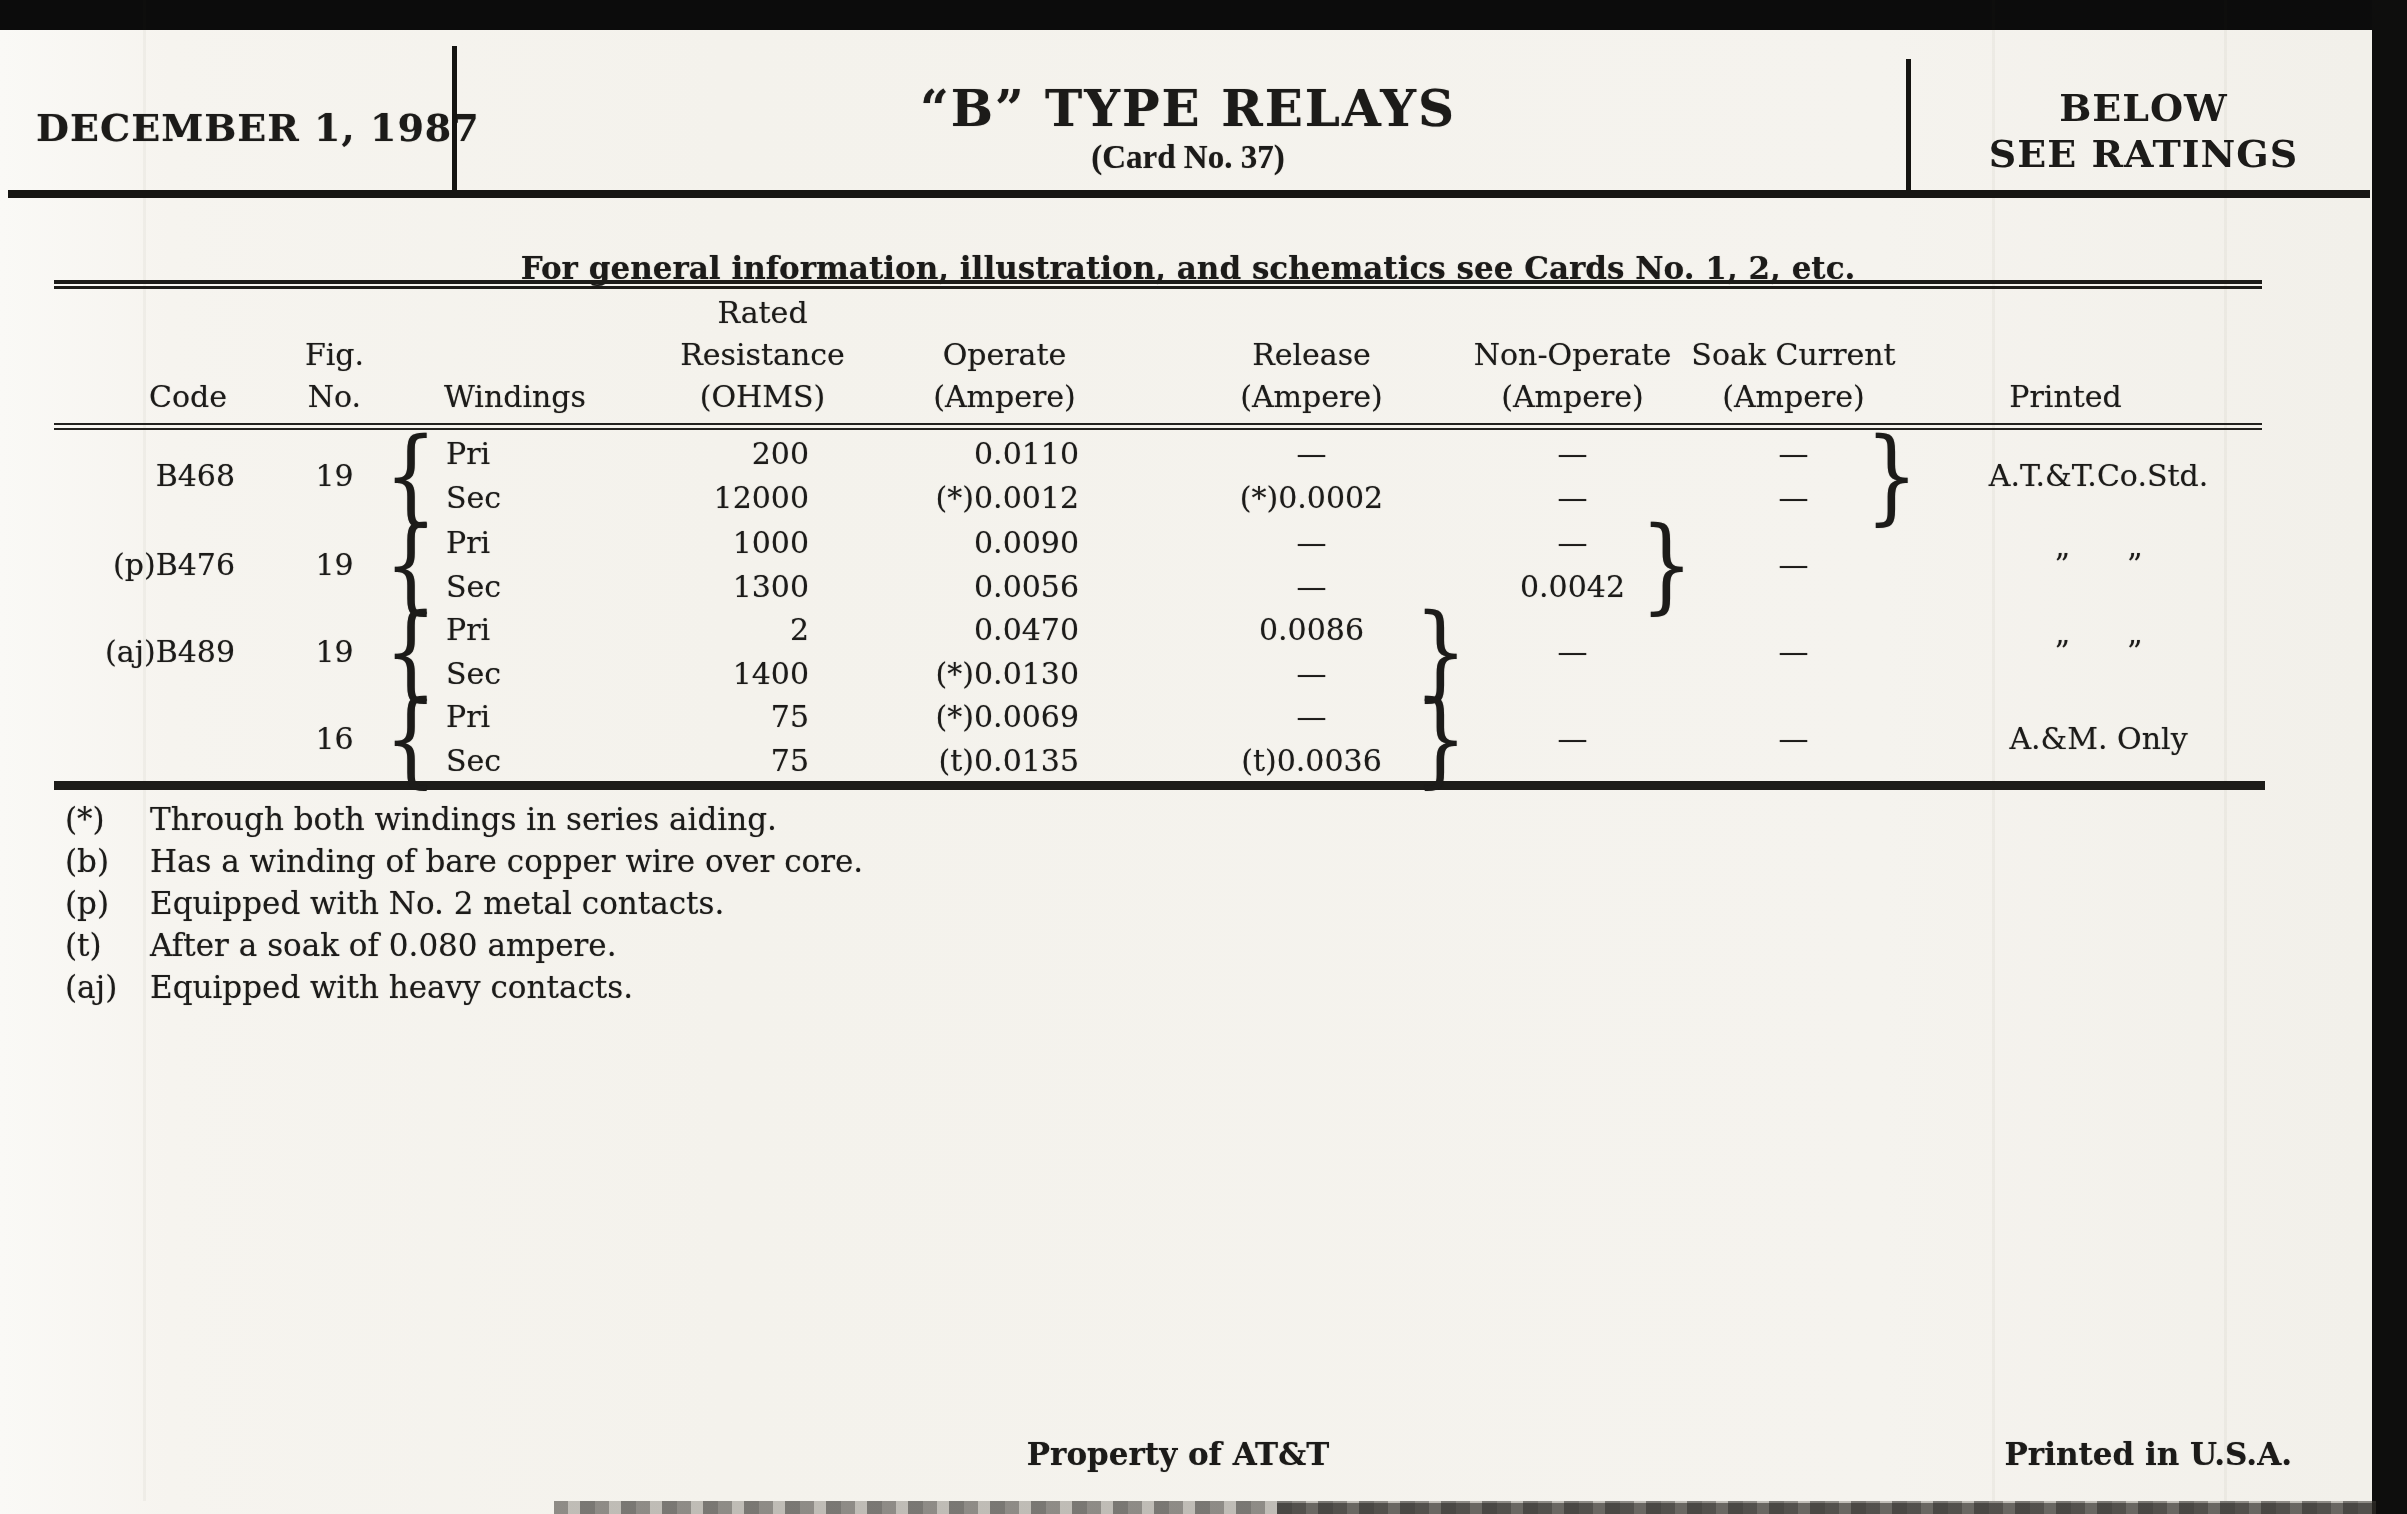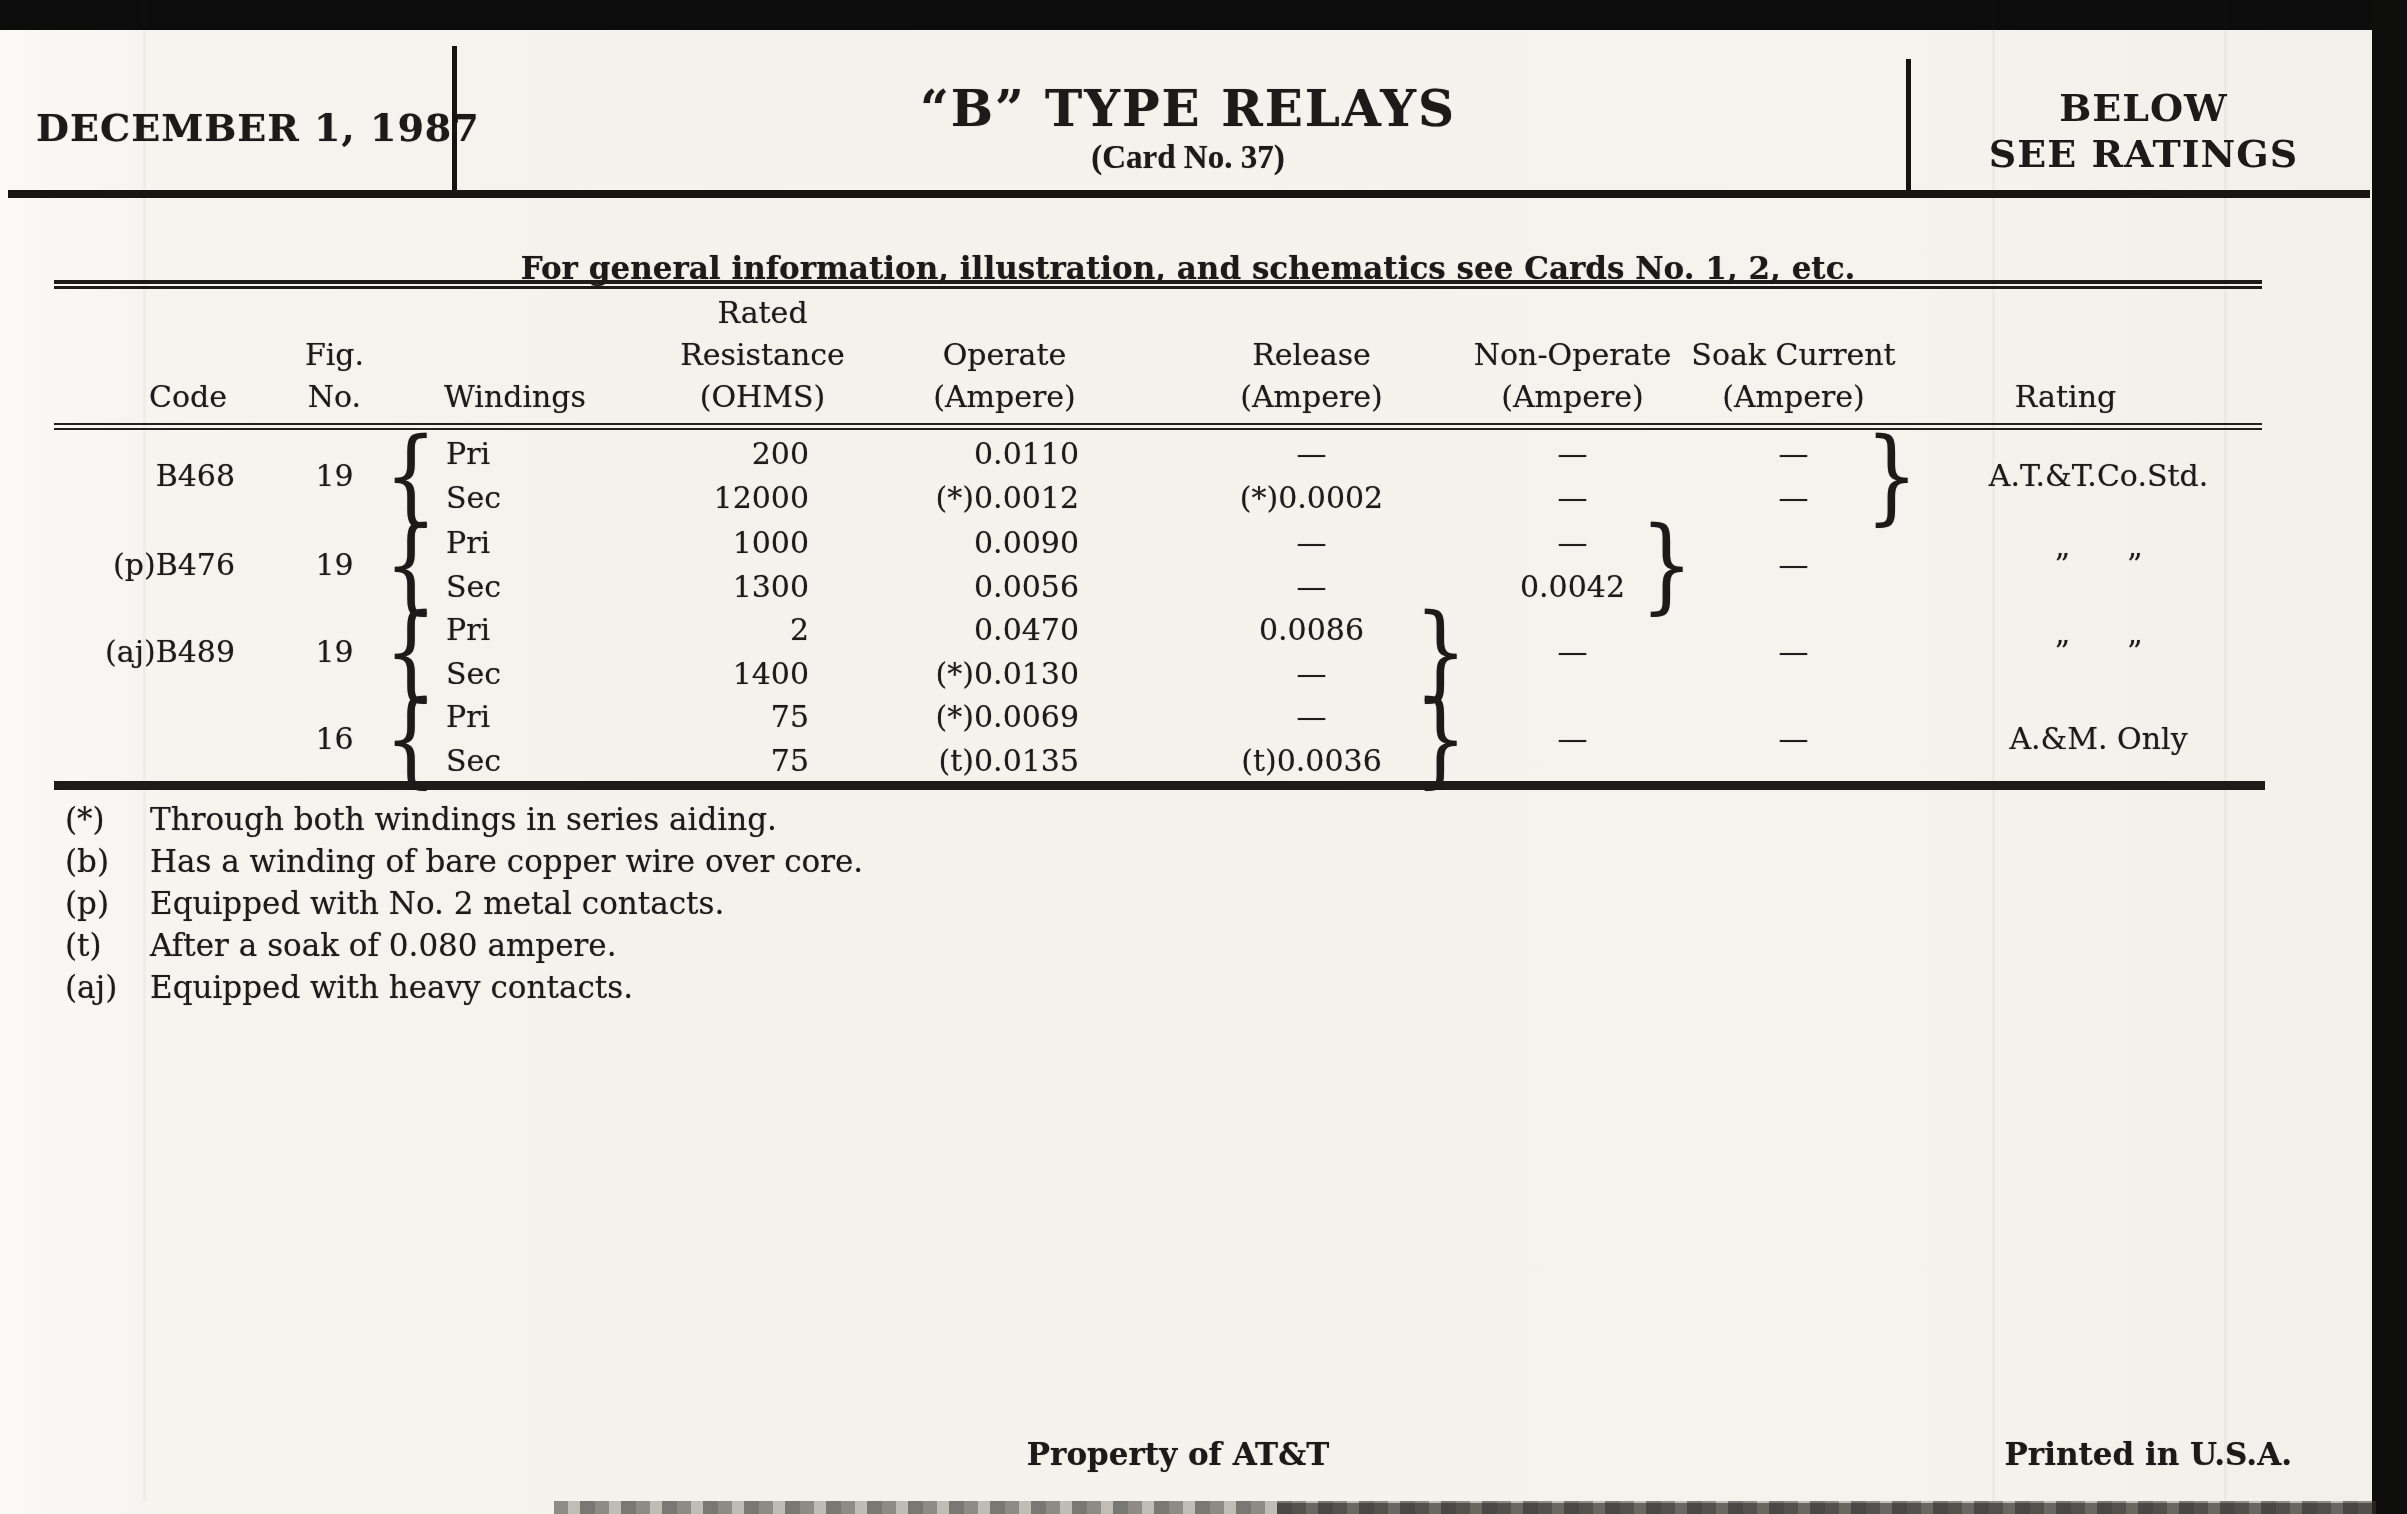--- a/index.html
+++ b/index.html
@@ -127,21 +127,21 @@
       <div>(Ampere)</div>
     </div>
     <div class="hc hc-non">
       <div>Non-Operate</div>
       <div>(Ampere)</div>
     </div>
     <div class="hc hc-soak">
       <div>Soak Current</div>
       <div>(Ampere)</div>
     </div>
-    <div class="hc hc-rating">Rating</div>
+    <div class="hc hc-rating">Printed</div>
   </div>
 
   <div class="row row1 ink">
     <div class="c c-code single">B468</div>
     <div class="c c-fig single">19</div>
     <div class="brace b-open">{</div>
     <div class="c c-wind lines">
       <div>Pri</div>
       <div>Sec</div>
     </div>

